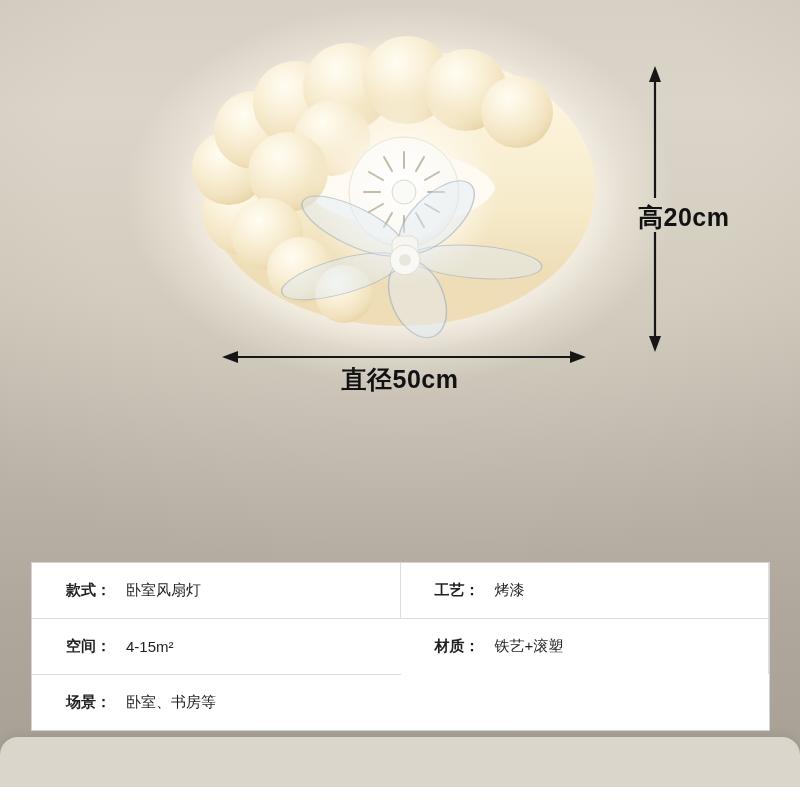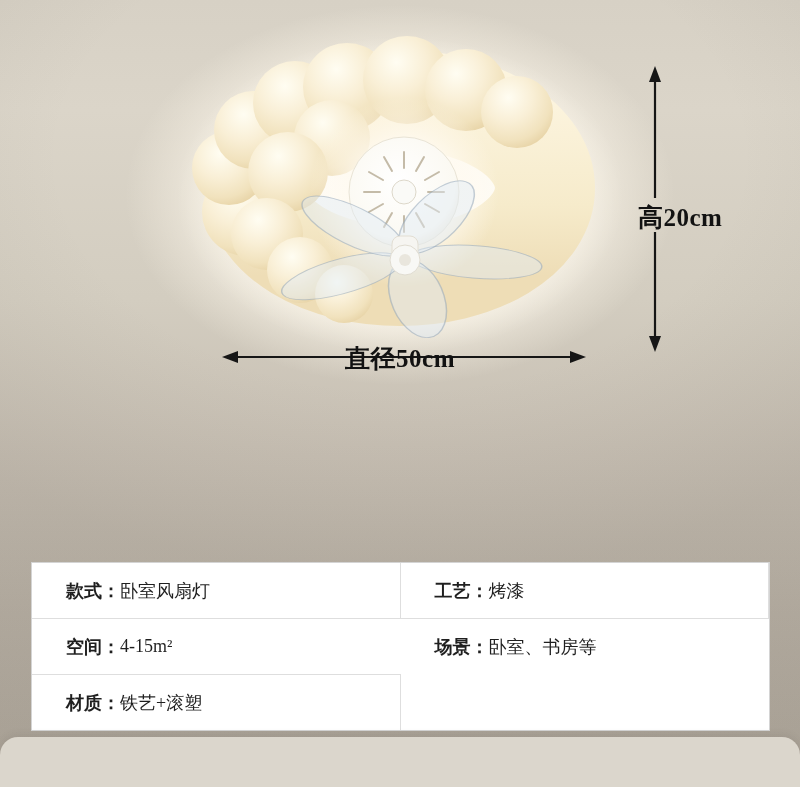--- a/index.html
+++ b/index.html
@@ -1,42 +1,42 @@
 <!DOCTYPE html>
 <html><head>
 <meta charset="utf-8">
 <style>
   html,body { margin:0; padding:0; }
   .canvas {
     position:relative; width:800px; height:787px; overflow:hidden;
-    font-family:Liberation Serif, serif;
+    font-family:Liberation Sans, sans-serif;
     background:
       radial-gradient(ellipse 310px 220px at 400px 195px, rgba(255,255,250,0.98) 0%, rgba(255,251,238,0.75) 45%, rgba(255,248,232,0) 72%),
       radial-gradient(ellipse 620px 420px at 50% 20%, rgba(0,0,0,0) 55%, rgba(95,90,82,0.10) 100%),
       linear-gradient(180deg,#d7d1c5 0%,#dbd5c9 14%,#d3cdc0 38%,#c6beb2 58%,#b8b0a4 78%,#afa79b 100%);
   }
   .lamp-svg { position:absolute; left:0; top:0; }
   .dim-label { position:absolute; color:#121212; font-weight:600; font-size:25px; letter-spacing:0.5px; }
   .height-label { left:638px; top:201px; }
-  .diameter-label { left:0; top:342px; width:800px; text-align:center; }
+  .diameter-label { left:0; top:363px; width:800px; text-align:center; }
 
   .spec-table {
     position:absolute; left:31px; top:562px; width:737px;
     background:#ffffff; border:1px solid #d4d4d4;
     display:grid; grid-template-columns:1fr 1fr;
   }
   .cell {
     height:55px; display:flex; align-items:center; padding-left:34px;
-    font-size:18px; color:#1f1f1f; border-bottom:1px solid #dedede;
+    font-size:15px; color:#1f1f1f; border-bottom:1px solid #dedede;
     white-space:nowrap; overflow:hidden;
   }
   .cell.col-left { border-right:1px solid #dedede; }
   .cell.last-row { border-bottom:none; }
   .lbl { font-weight:700; }
-  .val { font-weight:400; margin-left:0; }
+  .val { font-weight:400; margin-left:15px; }
 
   .bottom-panel {
     position:absolute; left:0; top:737px; width:800px; height:63px;
     background:#dbd6cc; border-radius:18px 18px 0 0;
     box-shadow:0 -3px 8px rgba(0,0,0,0.06);
   }
 </style>
 </head>
 <body>
 
@@ -149,25 +149,25 @@
       <span class="val">卧室风扇灯</span>
     </div>
     <div class="cell col-left">
       <span class="lbl">工艺：</span>
       <span class="val">烤漆</span>
     </div>
     <div class="cell">
       <span class="lbl">空间：</span>
       <span class="val">4-15m²</span>
     </div>
+    <div class="cell col-left last-row">
+      <span class="lbl">材质：</span>
+      <span class="val">铁艺+滚塑</span>
+    </div>
     <div class="cell last-row">
       <span class="lbl">场景：</span>
       <span class="val">卧室、书房等</span>
-    </div>
-    <div class="cell col-left last-row">
-      <span class="lbl">材质：</span>
-      <span class="val">铁艺+滚塑</span>
     </div>
   </div>
 
   <div class="bottom-panel"></div>
 
 </div>
 
 </body></html>

